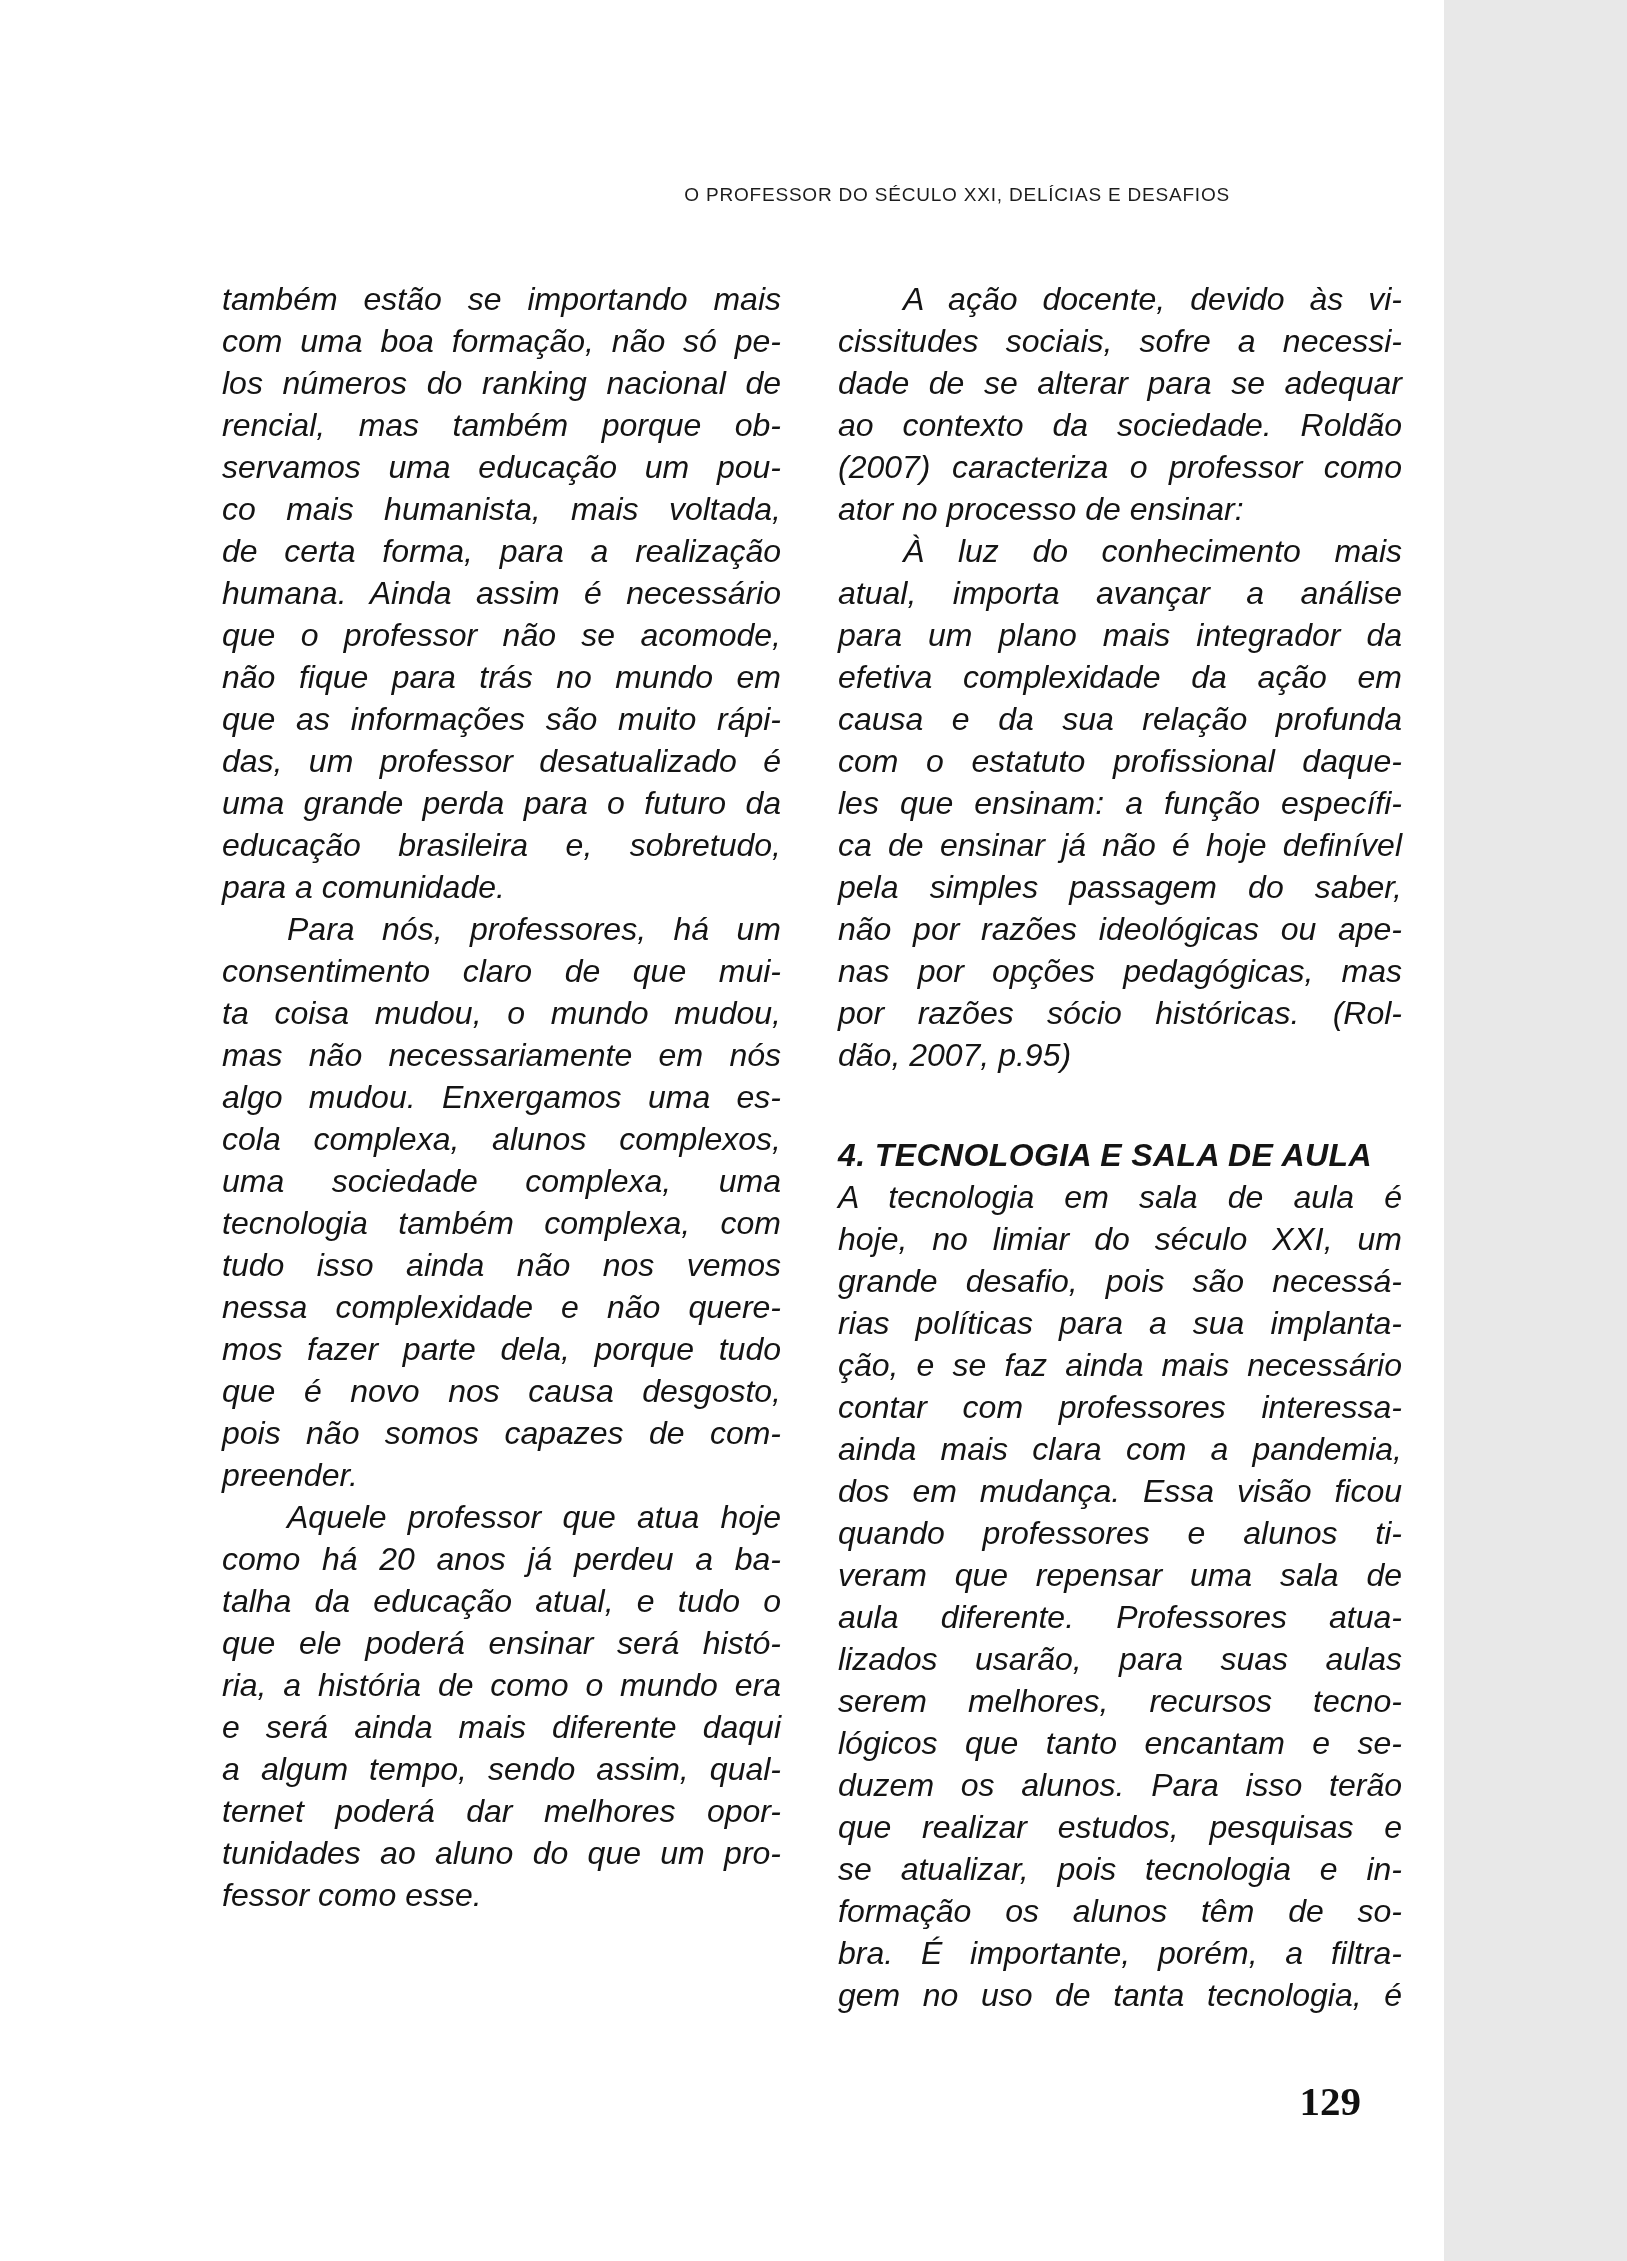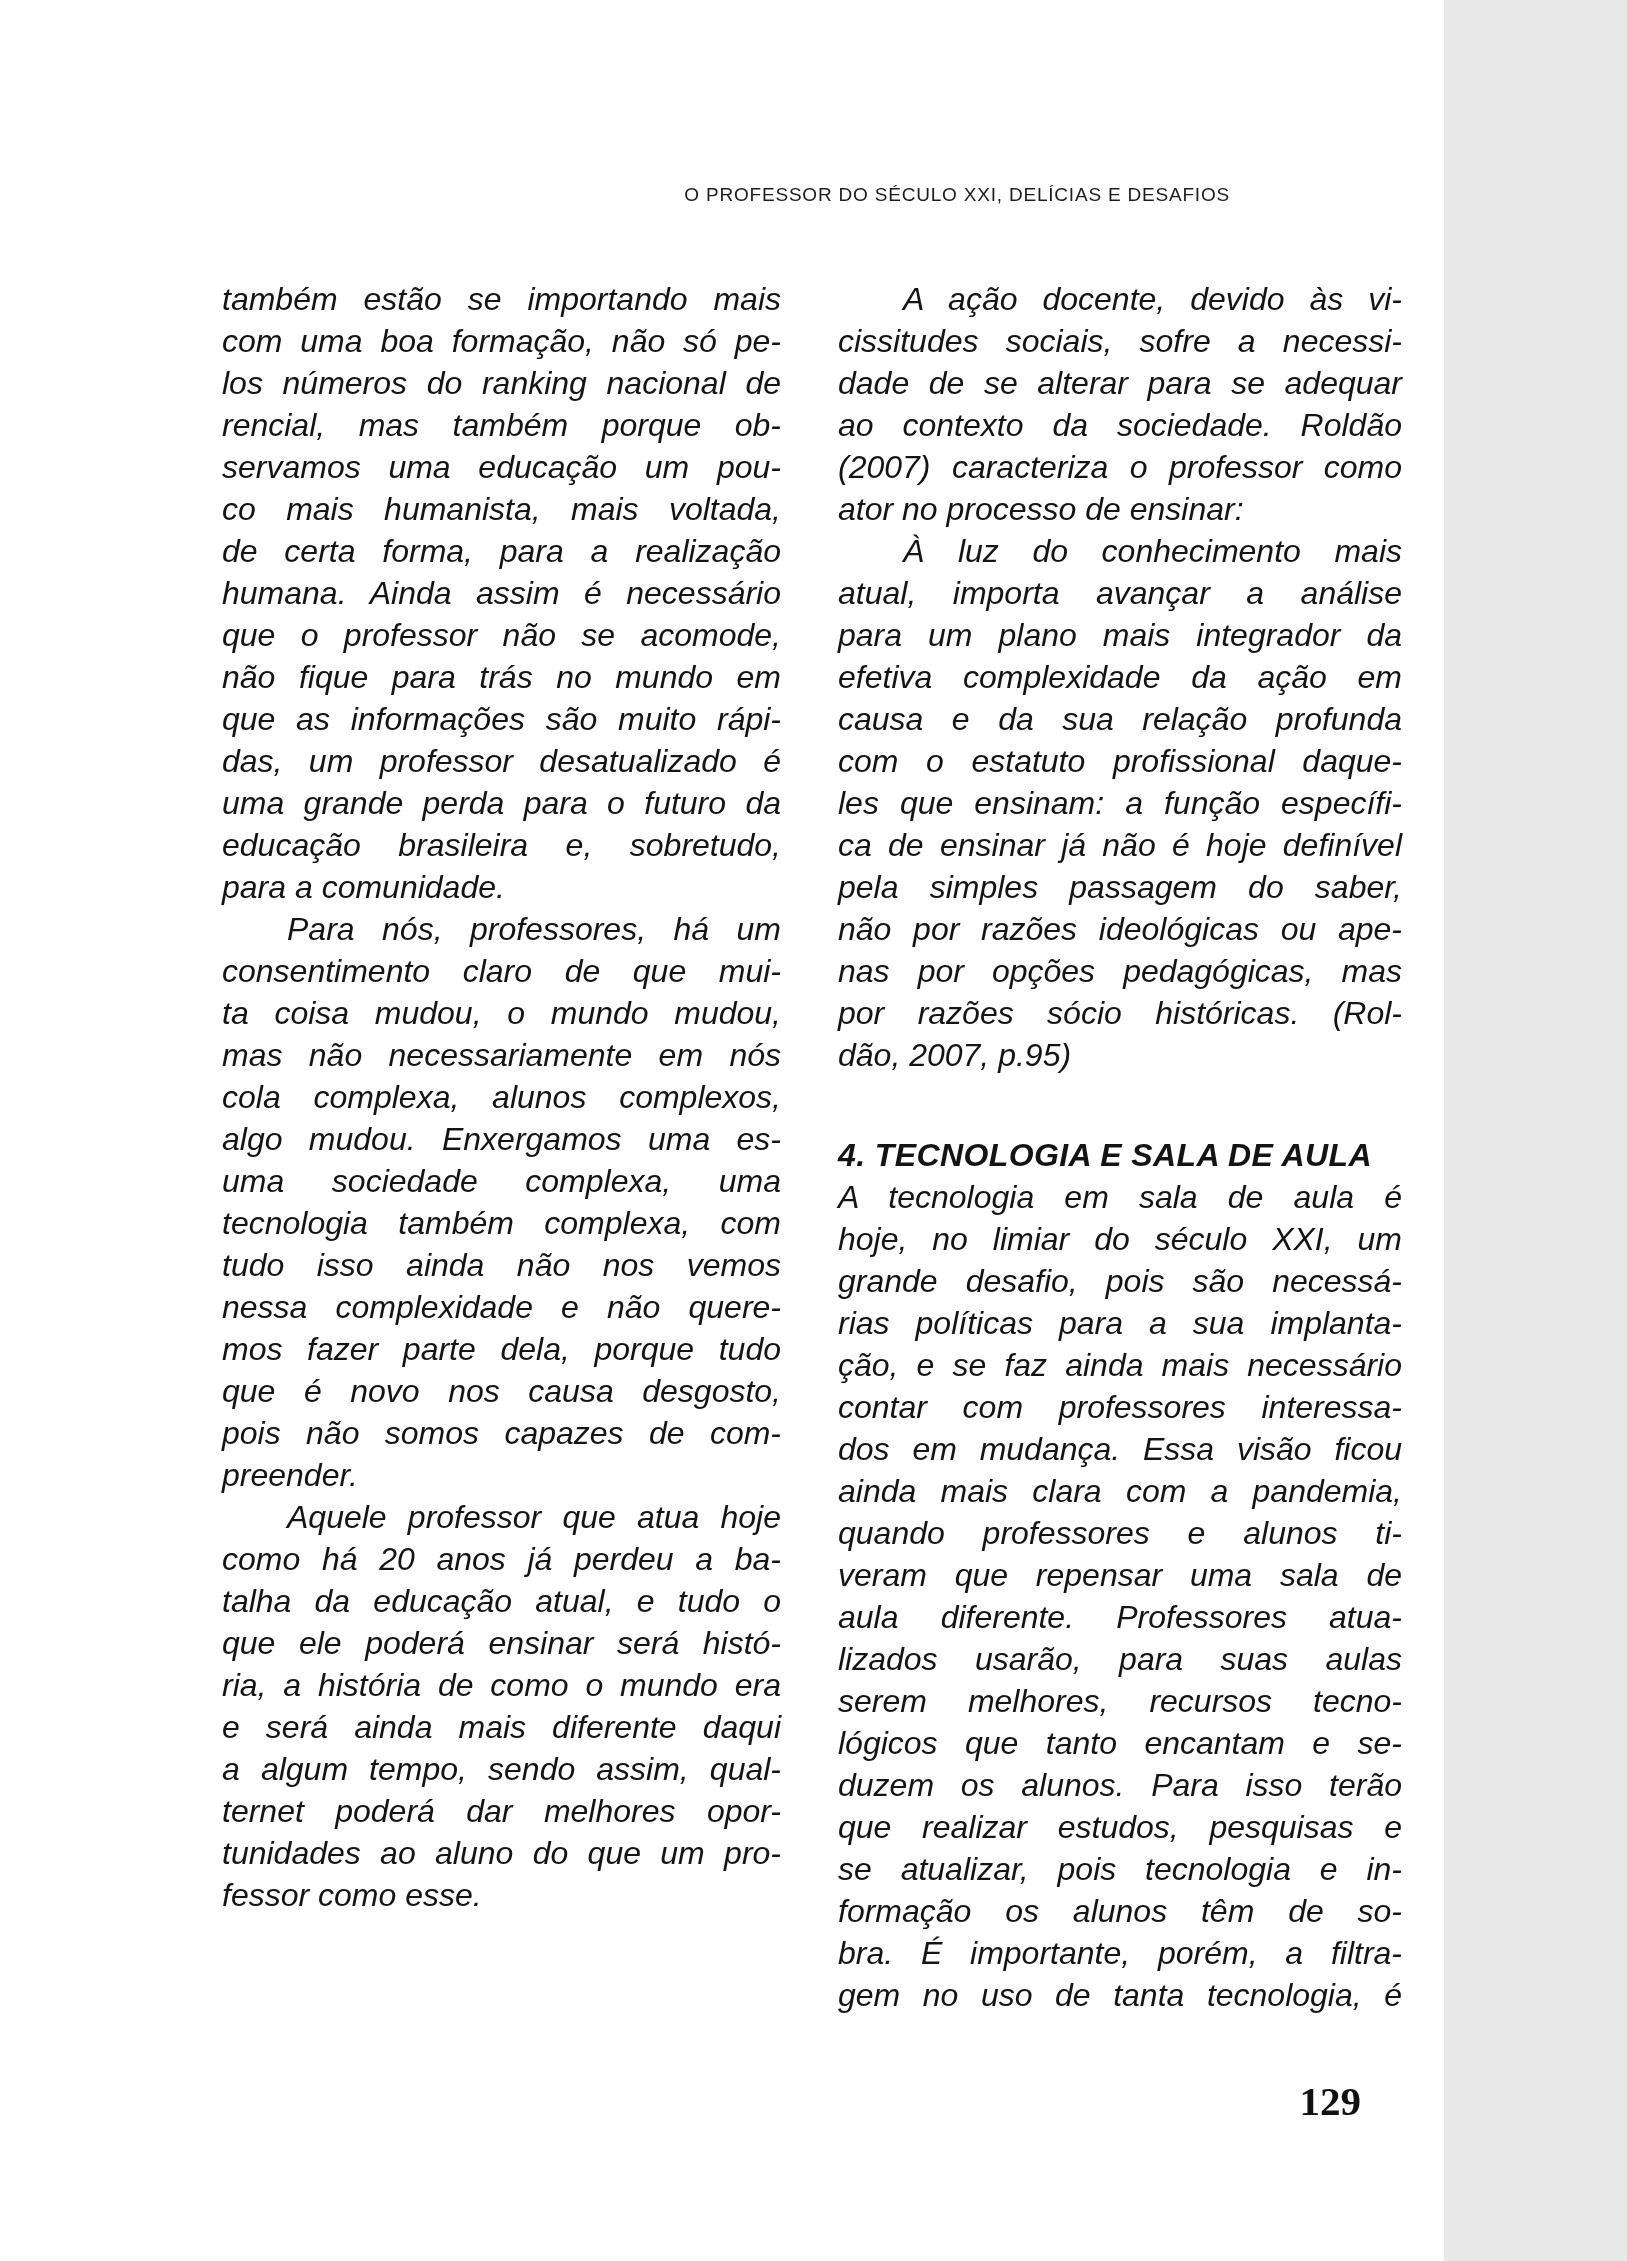--- a/index.html
+++ b/index.html
@@ -74,22 +74,22 @@
       <div class="line j">não fique para trás no mundo em</div>
       <div class="line j">que as informações são muito rápi-</div>
       <div class="line j">das, um professor desatualizado é</div>
       <div class="line j">uma grande perda para o futuro da</div>
       <div class="line j">educação brasileira e, sobretudo,</div>
       <div class="line jl">para a comunidade.</div>
       <div class="line ji">Para nós, professores, há um</div>
       <div class="line j">consentimento claro de que mui-</div>
       <div class="line j">ta coisa mudou, o mundo mudou,</div>
       <div class="line j">mas não necessariamente em nós</div>
+      <div class="line j">algo mudou. Enxergamos uma es-</div>
       <div class="line j">cola complexa, alunos complexos,</div>
-      <div class="line j">algo mudou. Enxergamos uma es-</div>
       <div class="line j">uma sociedade complexa, uma</div>
       <div class="line j">tecnologia também complexa, com</div>
       <div class="line j">tudo isso ainda não nos vemos</div>
       <div class="line j">nessa complexidade e não quere-</div>
       <div class="line j">mos fazer parte dela, porque tudo</div>
       <div class="line j">que é novo nos causa desgosto,</div>
       <div class="line j">pois não somos capazes de com-</div>
       <div class="line jl">preender.</div>
       <div class="line ji">Aquele professor que atua hoje</div>
       <div class="line j">como há 20 anos já perdeu a ba-</div>
@@ -123,22 +123,22 @@
       <div class="line j">nas por opções pedagógicas, mas</div>
       <div class="line j">por razões sócio históricas. (Rol-</div>
       <div class="line jl">dão, 2007, p.95)</div>
       <div class="line h">4. TECNOLOGIA E SALA DE AULA</div>
       <div class="line j">A tecnologia em sala de aula é</div>
       <div class="line j">hoje, no limiar do século XXI, um</div>
       <div class="line j">grande desafio, pois são necessá-</div>
       <div class="line j">rias políticas para a sua implanta-</div>
       <div class="line j">ção, e se faz ainda mais necessário</div>
       <div class="line j">contar com professores interessa-</div>
+      <div class="line j">ainda mais clara com a pandemia,</div>
       <div class="line j">dos em mudança. Essa visão ficou</div>
-      <div class="line j">ainda mais clara com a pandemia,</div>
       <div class="line j">quando professores e alunos ti-</div>
       <div class="line j">veram que repensar uma sala de</div>
       <div class="line j">aula diferente. Professores atua-</div>
       <div class="line j">lizados usarão, para suas aulas</div>
       <div class="line j">serem melhores, recursos tecno-</div>
       <div class="line j">lógicos que tanto encantam e se-</div>
       <div class="line j">duzem os alunos. Para isso terão</div>
       <div class="line j">que realizar estudos, pesquisas e</div>
       <div class="line j">se atualizar, pois tecnologia e in-</div>
       <div class="line j">formação os alunos têm de so-</div>

